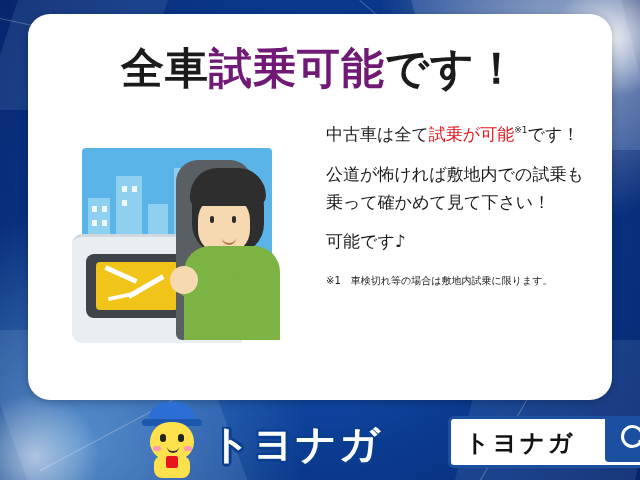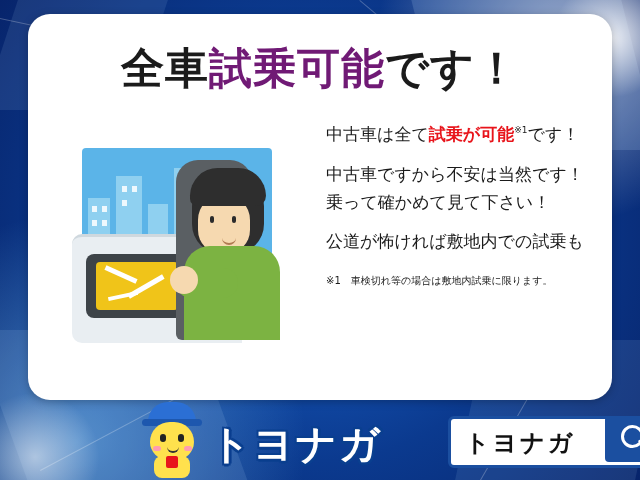--- a/index.html
+++ b/index.html
@@ -75,21 +75,21 @@
     position:absolute;left:104px;top:126px;width:62px;height:30px;background:#7cb342;border-radius:16px;
   }
   #illust .hand{
     position:absolute;left:98px;top:124px;width:28px;height:28px;background:#f6d9b0;border-radius:50%;
   }
 
   
   #copy{position:absolute;left:298px;top:108px;width:268px;font-family:"DejaVu Sans", sans-serif;color:#1b1b1b;}
   #copy .p{font-size:17px;line-height:1.52;margin:0 0 14px 0;white-space:nowrap;}
   #copy .p.tight{margin-bottom:2px;}
-  #copy .hl{color:#e8141b;font-weight:bold;}
+  #copy .hl{color:#e8141b;font-weight:normal;}
   #copy .sup{font-size:9px;vertical-align:super;}
   #copy .note{font-size:10px;line-height:1.55;margin:0;white-space:nowrap;}
   #copy .notes{margin-top:18px;}
 
   
   #bottom{position:absolute;left:0;bottom:0;width:640px;height:80px;padding-left:40px;}
   #mascot{position:absolute;left:140px;bottom:0px;width:64px;height:78px;}
   #mascot .cap{position:absolute;left:8px;top:0;width:48px;height:20px;background:#2b6fd4;border-radius:24px 24px 0 0;}
   #mascot .brim{position:absolute;left:2px;top:17px;width:60px;height:7px;background:#1d57ae;border-radius:4px;}
   #mascot .fc{position:absolute;left:10px;top:20px;width:44px;height:38px;background:#ffe14d;border-radius:22px 22px 20px 20px;}
@@ -188,23 +188,23 @@
     <div class="mouth"></div>
     <div class="body"></div>
     <div class="arm"></div>
     <div class="hand"></div>
   </div>
 
   <div id="copy">
     <p class="p">
       <span>中古車は全て</span><span class="hl">試乗が可能</span><span class="sup">※1</span><span>です！</span>
     </p>
-    <p class="p tight">中古車ですから不安は当然です！</p>
+    <p class="p tight">公道が怖ければ敷地内での試乗も</p>
     <p class="p">乗って確かめて見て下さい！</p>
-    <p class="p tight">公道が怖ければ敷地内での試乗も</p>
+    <p class="p">可能です♪</p>
     <div class="notes">
       <p class="note">※1　車検切れ等の場合は敷地内試乗に限ります。</p>
     </div>
   </div>
 </div>
 
 <div id="bottom">
 
   <div id="mascot">
     <div class="cap"></div>

